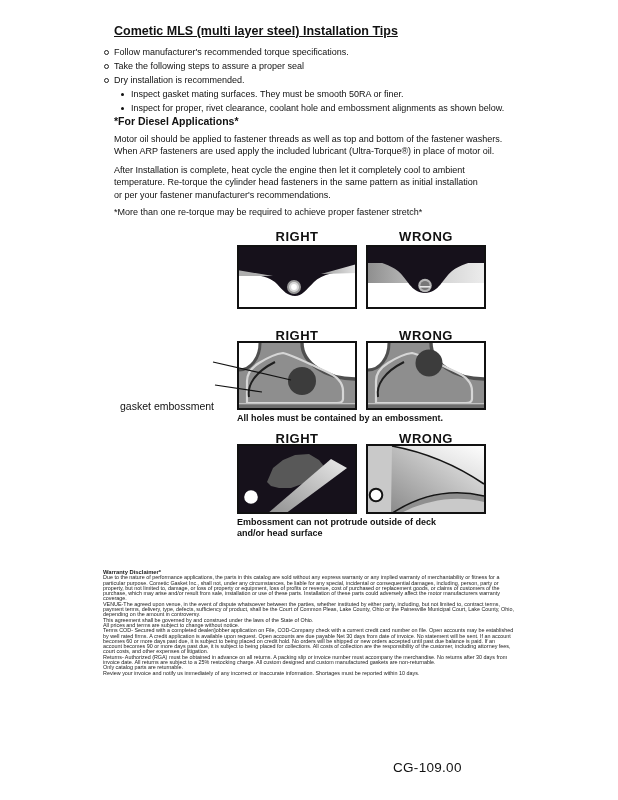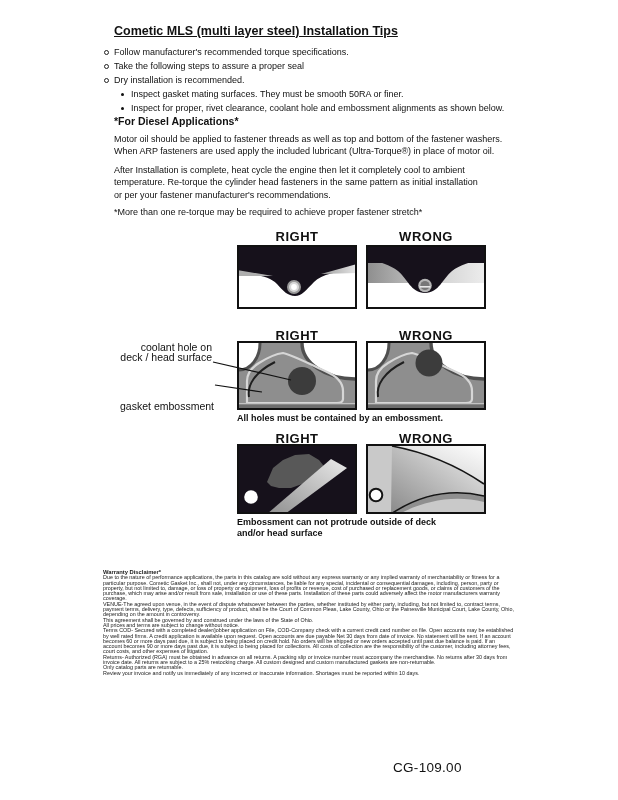--- a/index.html
+++ b/index.html
@@ -113,22 +113,20 @@
         <rect x="53.5" y="41" width="11" height="1.6" fill="#e8e8e8"></rect>
       </g>
       <rect x="1" y="1" width="118" height="62" fill="none" stroke="#111111" stroke-width="2"></rect>
     </svg>
   </div>
 
 
   <div class="abs flabel colL r2l">RIGHT</div>
   <div class="abs flabel colR r2l">WRONG</div>
 
-  <div class="abs callout" id="co1">coolant hole on
-deck / head surface</div>
   <div class="abs callout" id="co2">gasket embossment</div>
 
   <div class="abs panel colL p2">
     <svg width="120" height="69" viewBox="0 0 120 69">
       <rect x="0" y="0" width="120" height="69" fill="#8e8e8e"></rect>
       <path d="M2,2 L23,2 A21,27 0 0 1 2,29 Z" fill="#ffffff"></path>
       <path d="M23,2 A21,27 0 0 1 2,29" fill="none" stroke="#4f4f4f" stroke-width="3"></path>
       <path d="M118,2 L65,2 A53,36 0 0 0 118,38 Z" fill="#ffffff"></path>
       <path d="M65,2 A53,36 0 0 0 118,38" fill="none" stroke="#4f4f4f" stroke-width="3.4"></path>
       <path d="M10,62 L10,40 C10,32 14,27 22,22 C30,17 38,13 46,12 C56,14 74,24 88,30 C100,35 106,42 106,50 L106,58 Q106,62 100,62 L16,62 Q10,62 10,62 Z" fill="none" stroke-width="2.2" stroke-linejoin="round" stroke="#d6d6d6"></path>

